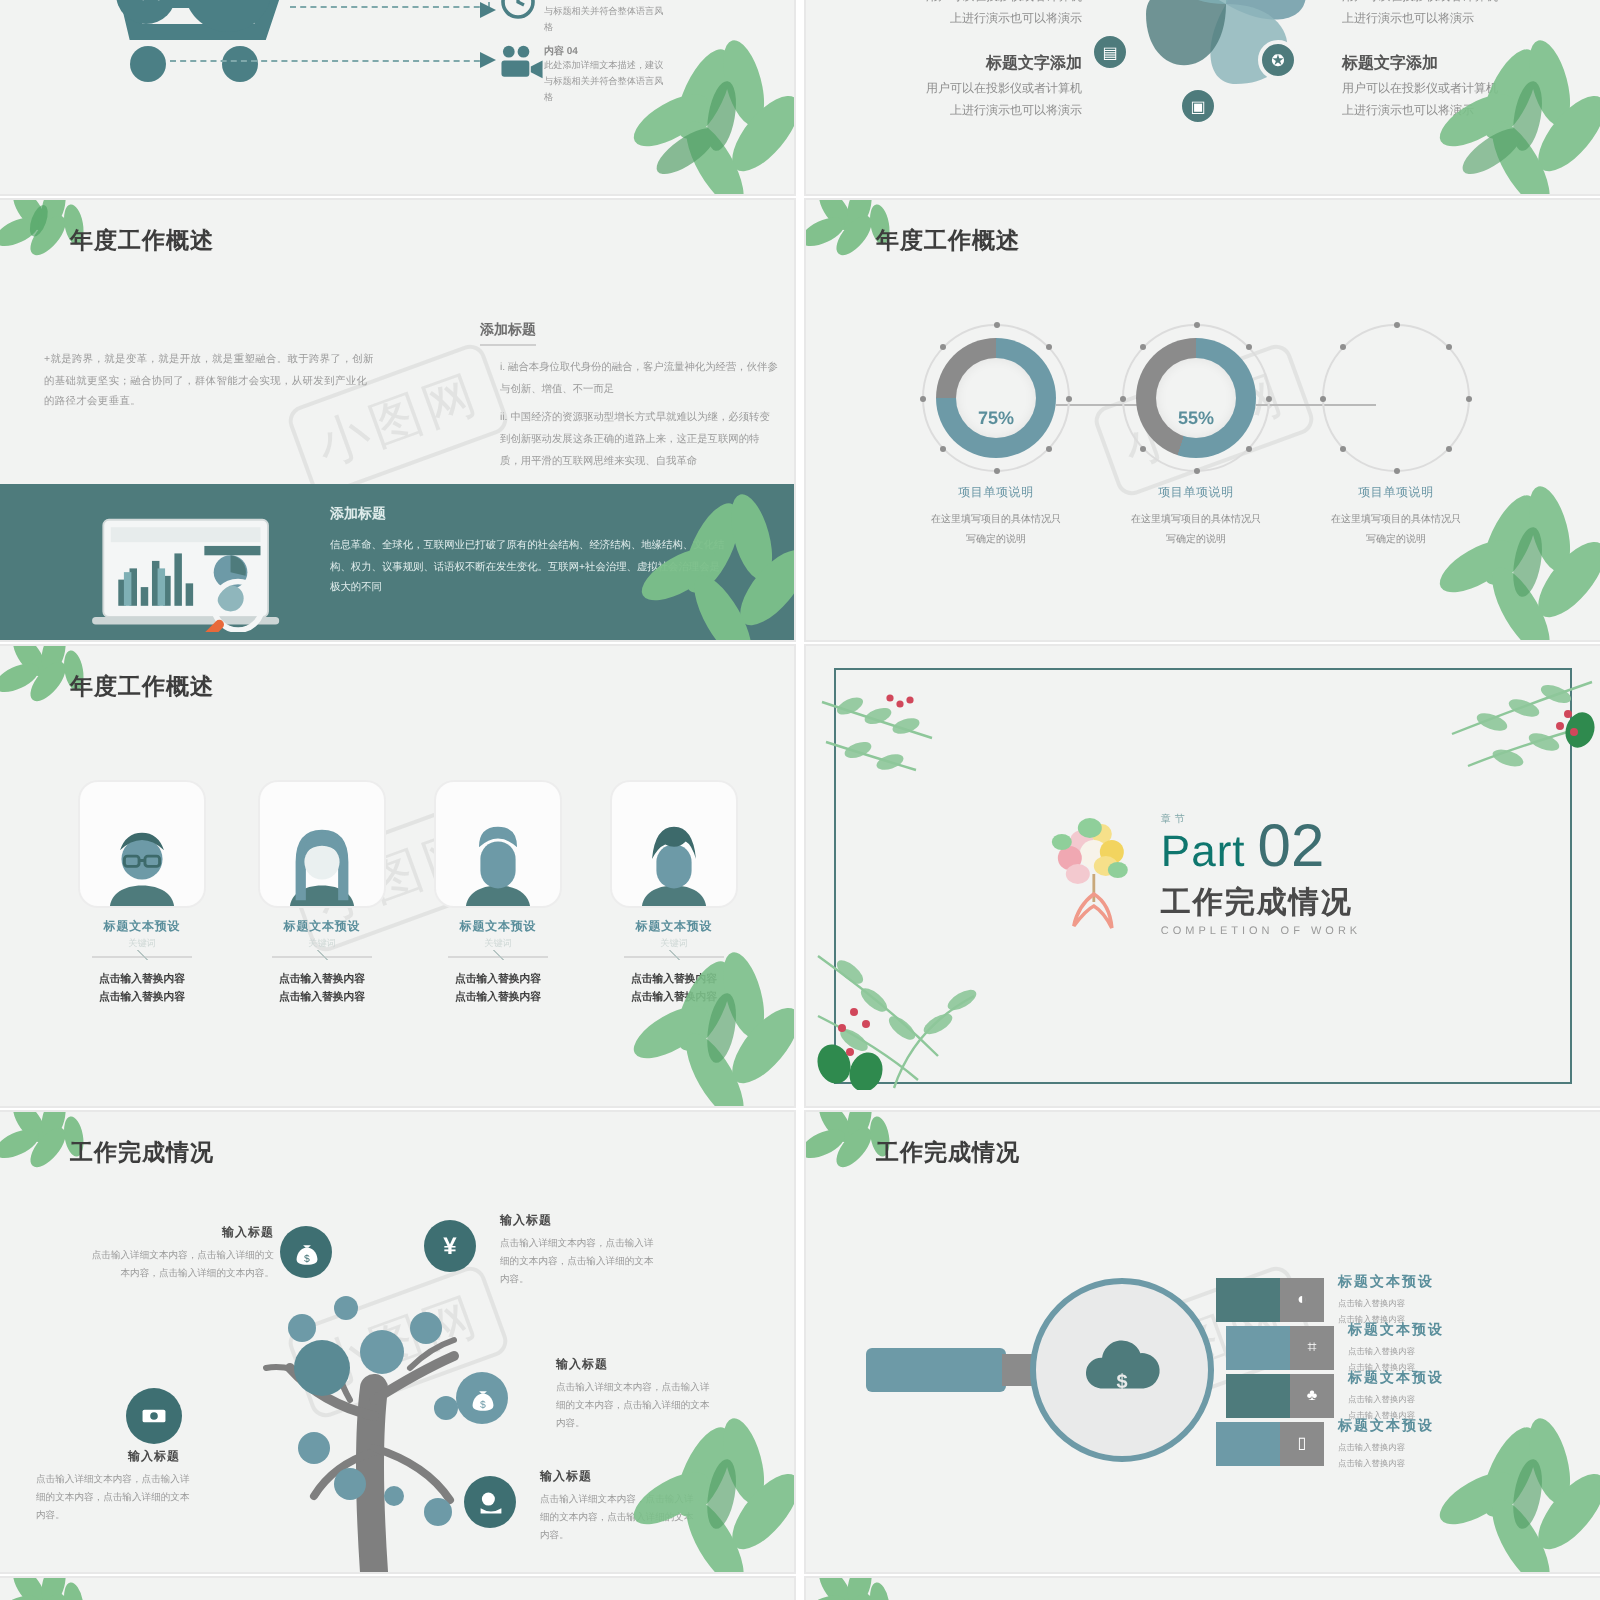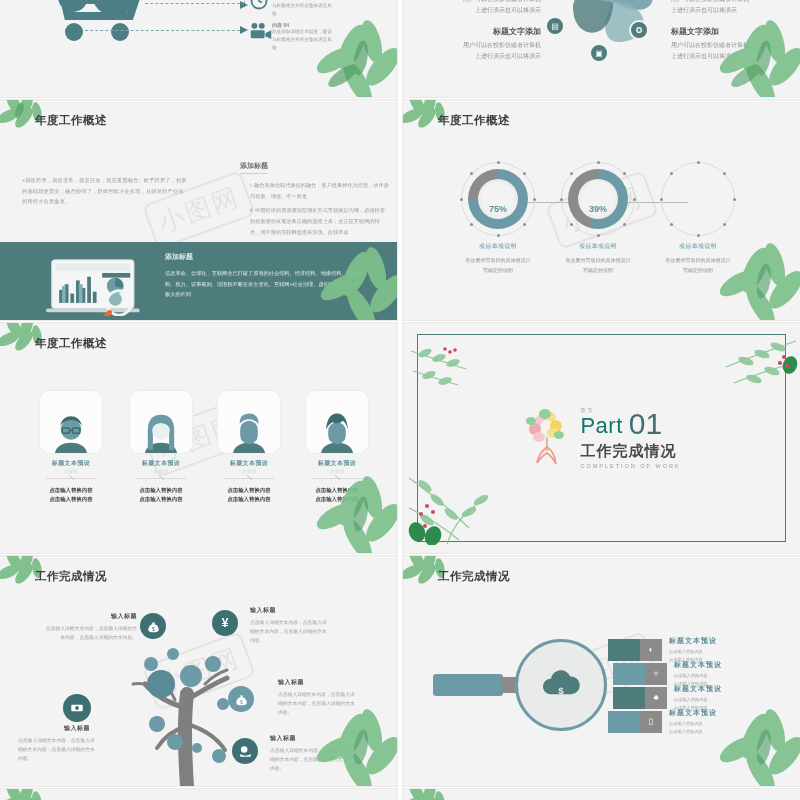--- a/index.html
+++ b/index.html
@@ -402,21 +402,21 @@
           <span class="dot4" style="right:8px;bottom:9px"></span>
       </div>
       <div class="d-lbl">项目单项说明</div>
       <div class="d-desc" style="white-space:pre-line">在这里填写项目的具体情况只
 写确定的说明</div>
     </div>
 
     <div class="donut-wrap" style="left:140px;top:62px">
       <div class="donut-ring-outer">
         <div class="donut" id="donut2" style="background: conic-gradient(rgb(109, 154, 167) 0deg, rgb(109, 154, 167) 198deg, rgb(139, 139, 139) 198deg, rgb(139, 139, 139) 360deg);">
-            <span>39%</span>
+            <span>55%</span>
           </div>
         <span class="dot4" style="left:-2px;top:35px"></span>
           <span class="dot4" style="right:-2px;top:35px"></span>
         <span class="dot4" style="left:35px;top:-2px"></span>
           <span class="dot4" style="left:35px;bottom:-2px"></span>
         <span class="dot4" style="left:8px;top:9px"></span>
           <span class="dot4" style="right:8px;top:9px"></span>
         <span class="dot4" style="left:8px;bottom:9px"></span>
           <span class="dot4" style="right:8px;bottom:9px"></span>
       </div>
@@ -632,21 +632,21 @@
           <path d="M24 30 l0 14" stroke="#c9a87a" stroke-width="1.4"></path>
           <path d="M24 40 q-8 6 -10 16 q6 -8 10 -10 q5 3 9 11 q-1 -12 -9 -17z" fill="none" stroke="#f09a8a" stroke-width="1.8"></path>
         </g>
       </svg>
       <div class="sec-txt">
         <div class="sec-row">
           <div>
             <div class="sec-cn">章节</div>
             <div class="sec-part">Part</div>
           </div>
-          <div class="sec-num">01</div>
+          <div class="sec-num">02</div>
         </div>
         <div class="sec-h">工作完成情况</div>
         <div class="sec-en">COMPLETION OF WORK</div>
       </div>
     </div>
   </div>
 
   <div class="slide">
     <svg class="title-leaf" viewBox="0 0 60 50">
       <g fill="#79bd85" opacity=".92">

